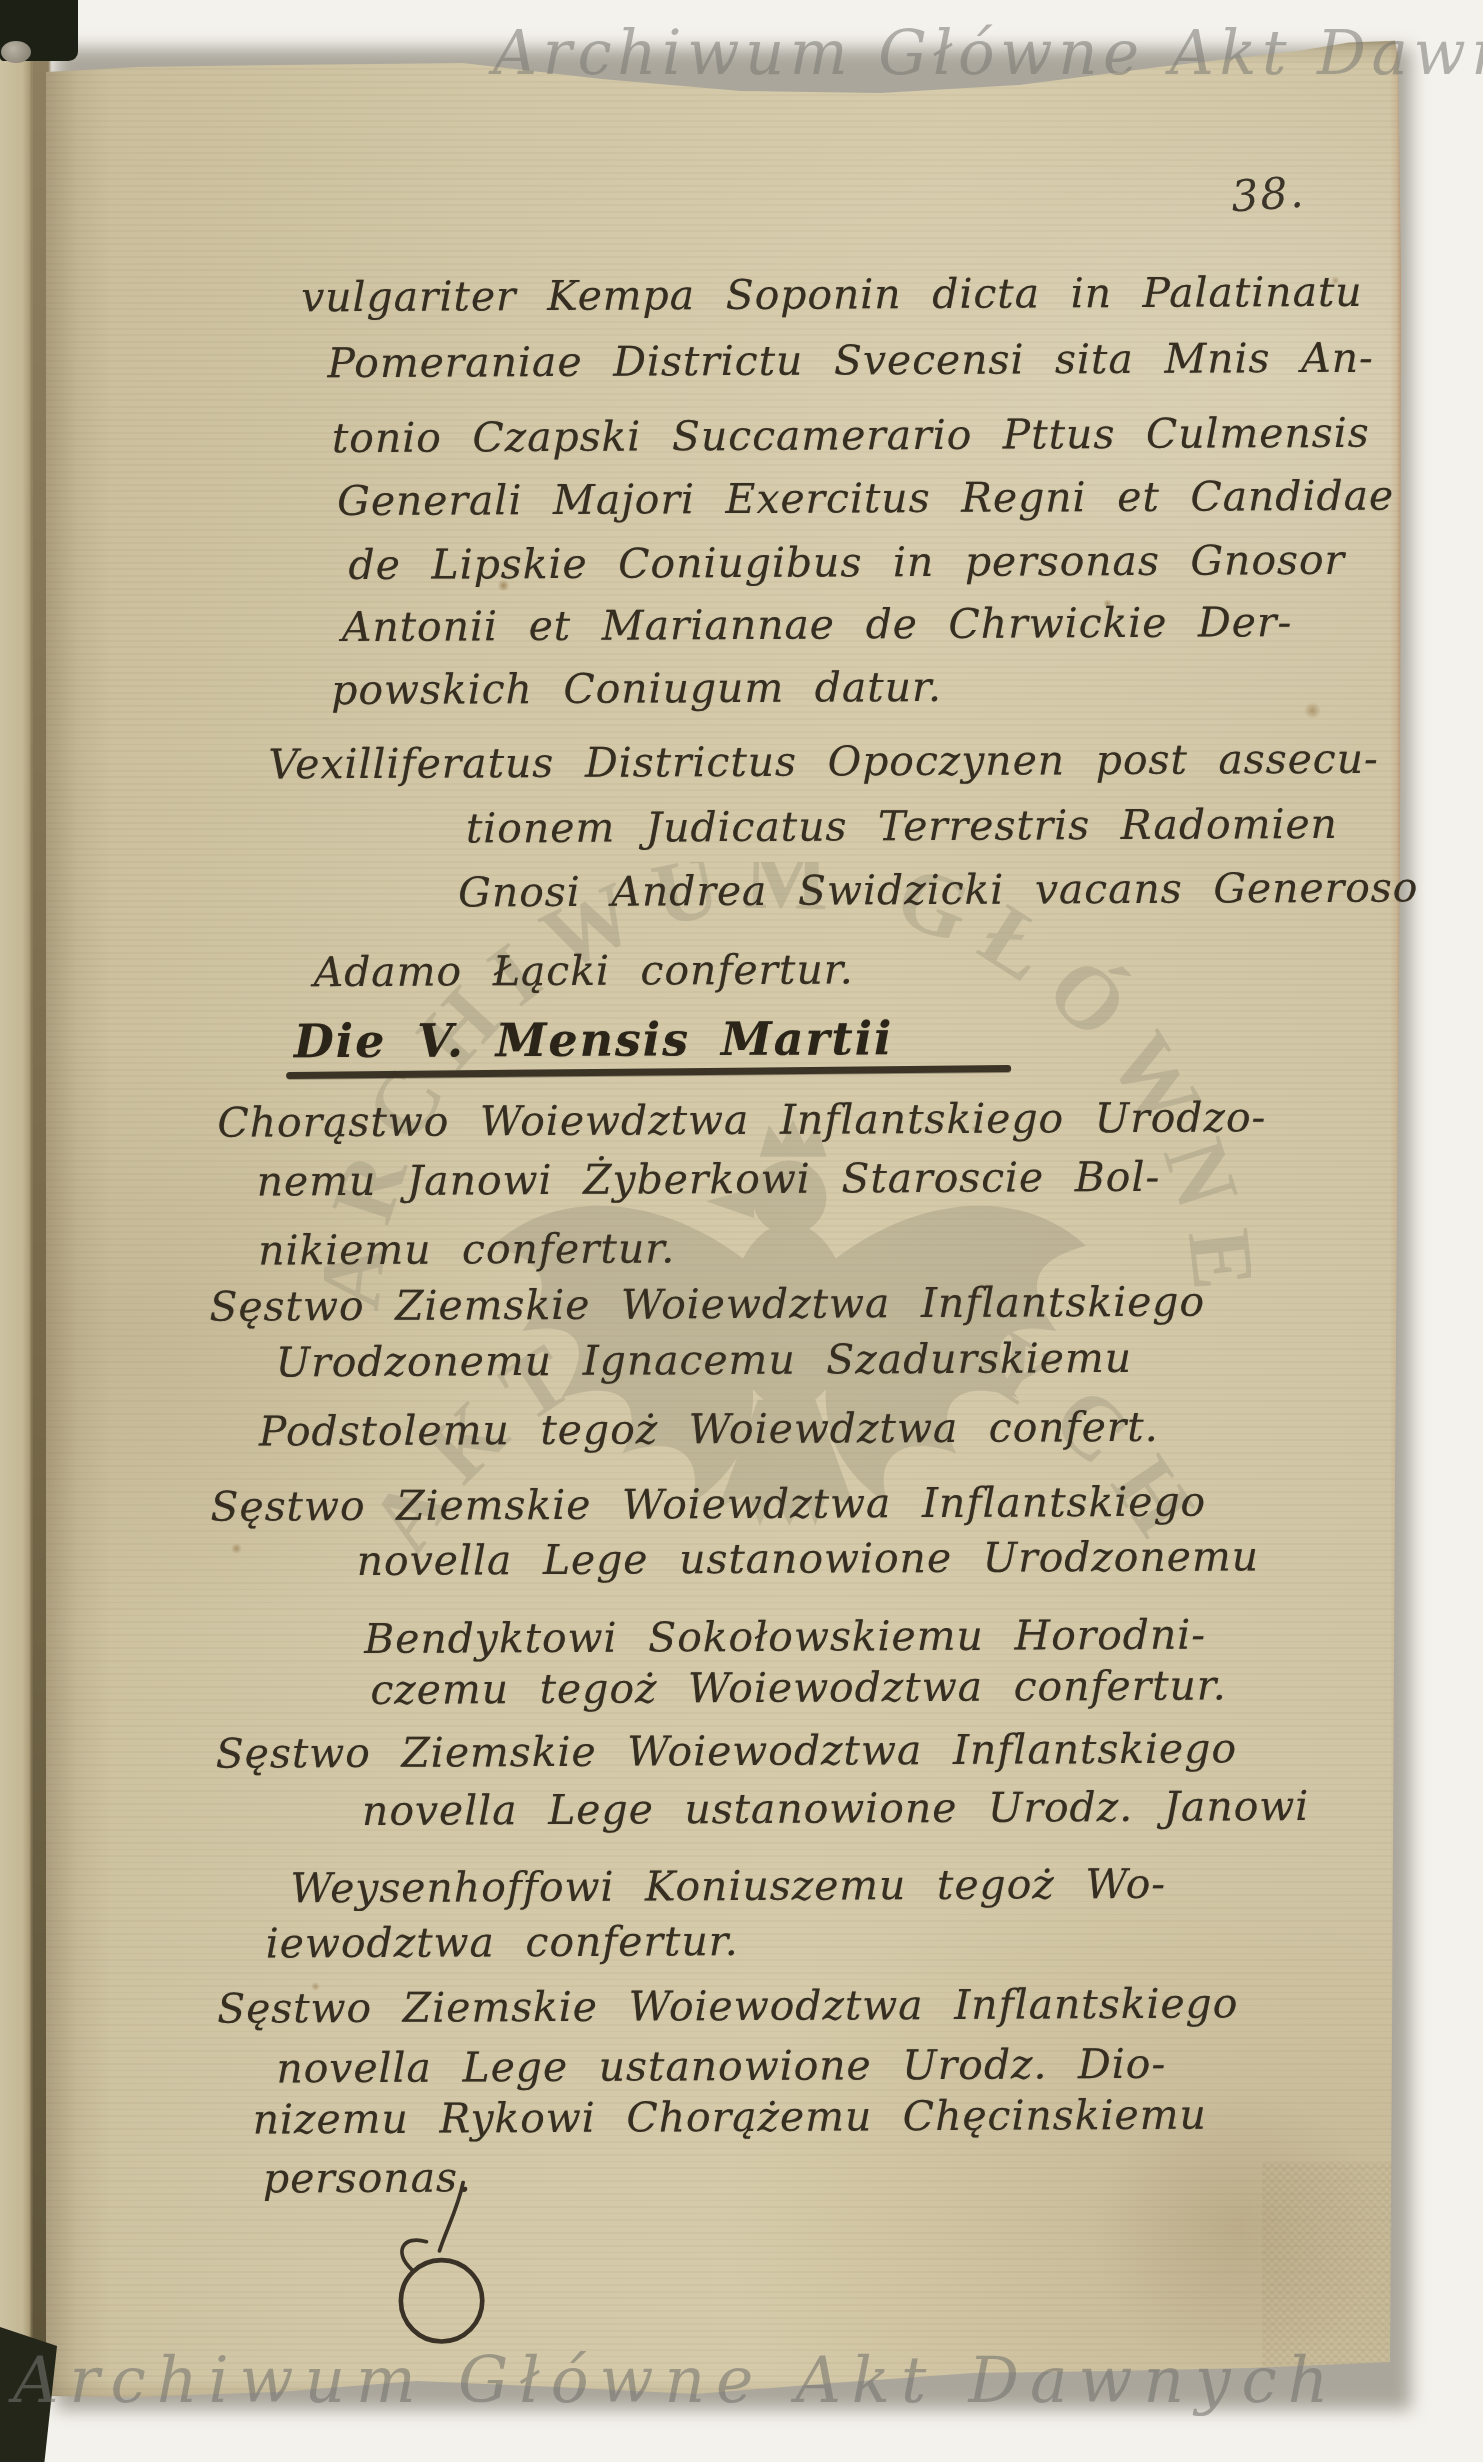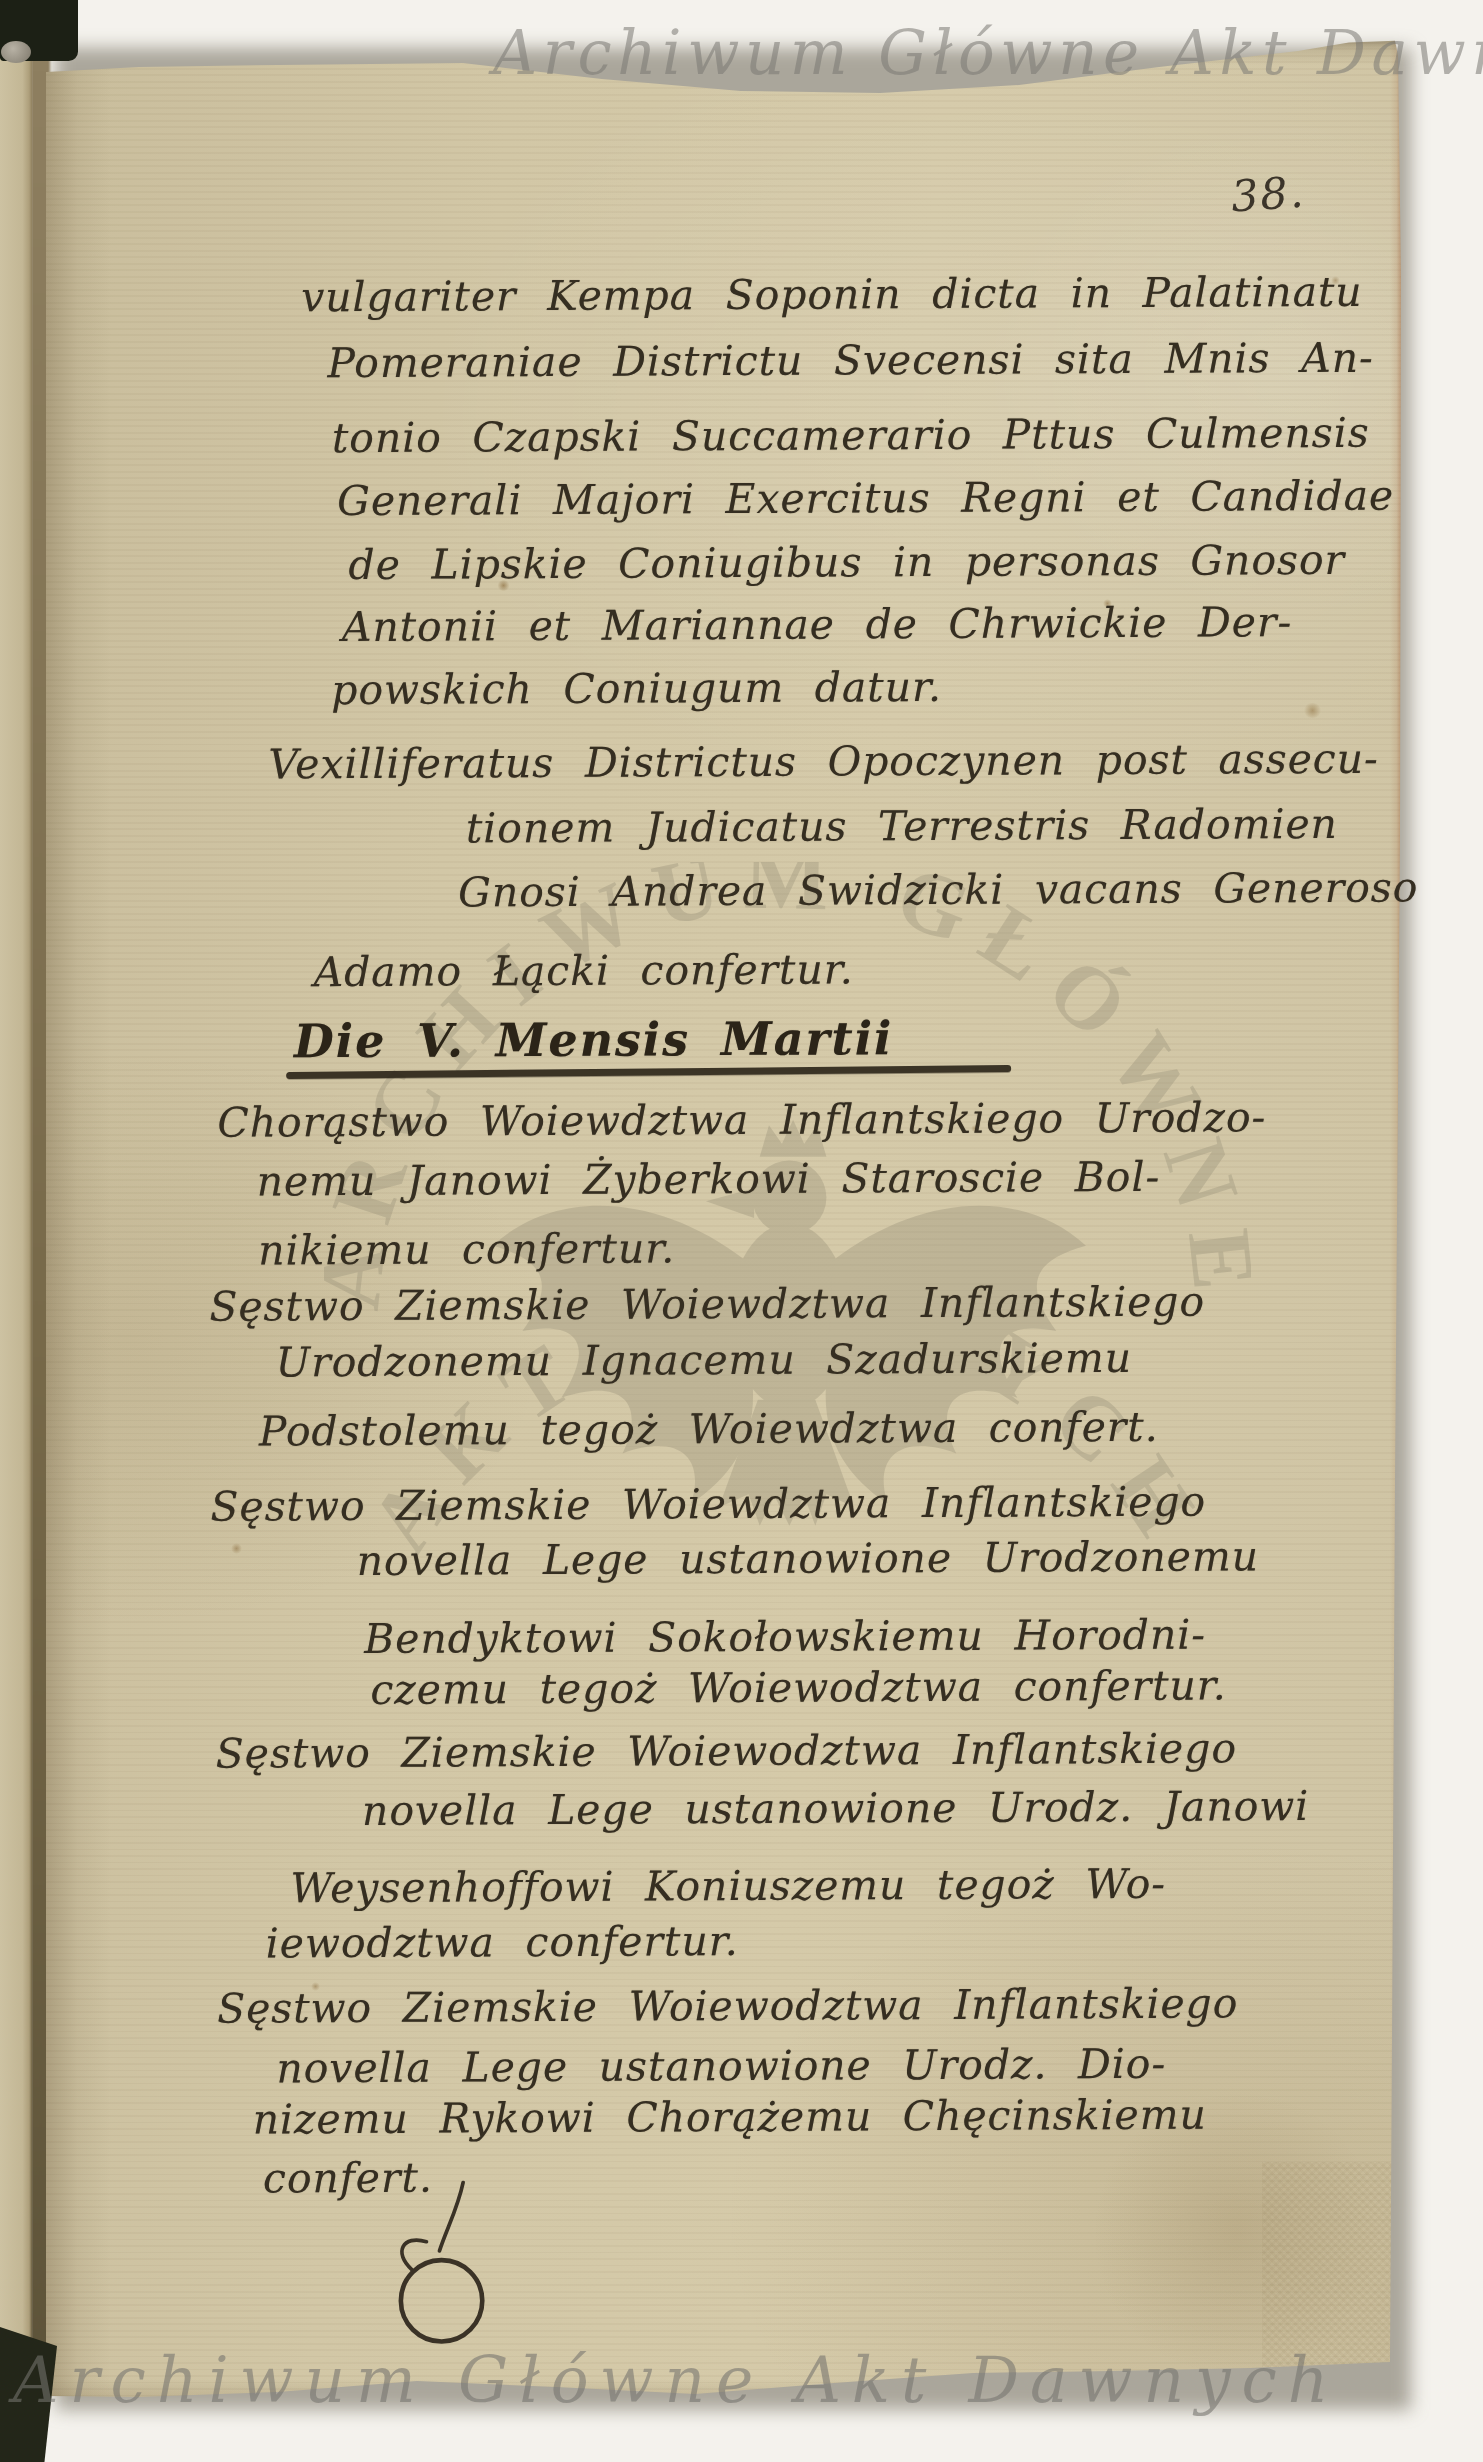--- a/index.html
+++ b/index.html
@@ -184,21 +184,21 @@
   <div class="hw" style="left:368px;top:1664px">czemu tegoż Woiewodztwa confertur.</div>
 
   <div class="hw" style="left:213px;top:1727px">Sęstwo Ziemskie Woiewodztwa Inflantskiego</div>
   <div class="hw" style="left:359px;top:1785px">novella Lege ustanowione Urodz. Janowi</div>
   <div class="hw" style="left:287px;top:1862px">Weysenhoffowi Koniuszemu tegoż Wo-</div>
   <div class="hw" style="left:262px;top:1917px">iewodztwa confertur.</div>
 
   <div class="hw" style="left:213px;top:1982px">Sęstwo Ziemskie Woiewodztwa Inflantskiego</div>
   <div class="hw" style="left:272px;top:2042px">novella Lege ustanowione Urodz. Dio-</div>
   <div class="hw" style="left:248px;top:2093px">nizemu Rykowi Chorążemu Chęcinskiemu</div>
-  <div class="hw" style="left:258px;top:2152px">confert.</div>
+  <div class="hw" style="left:258px;top:2152px">personas.</div>
 
   <svg class="flourish" width="158" height="185" viewBox="0 0 170 200">
     <path d="M96 2 C90 30 78 52 70 76" fill="none" stroke="#3a3226" stroke-width="4" stroke-linecap="round"></path>
     <circle cx="72" cy="130" r="44" fill="none" stroke="#3a3226" stroke-width="5"></circle>
     <path d="M40 96 C20 78 30 58 56 66" fill="none" stroke="#3a3226" stroke-width="4" stroke-linecap="round"></path>
   </svg>
 </div>
 
 <div class="binding-top"></div>
 <div class="binding-knob"></div>

